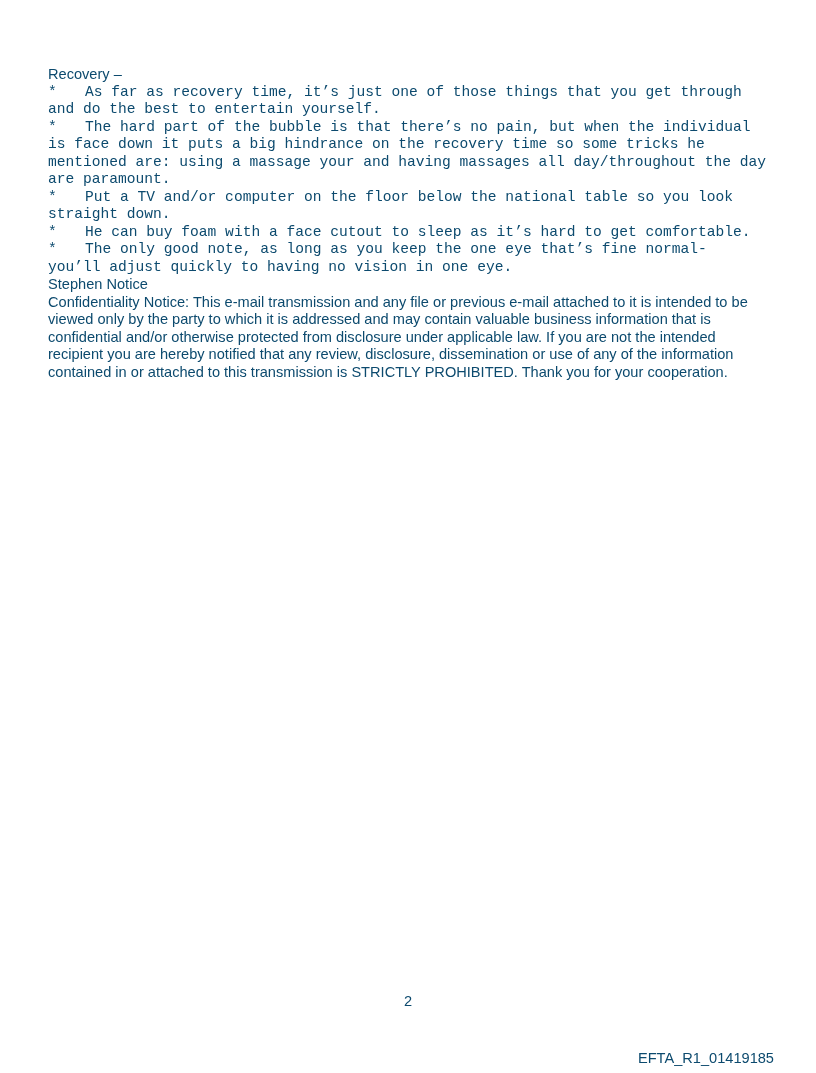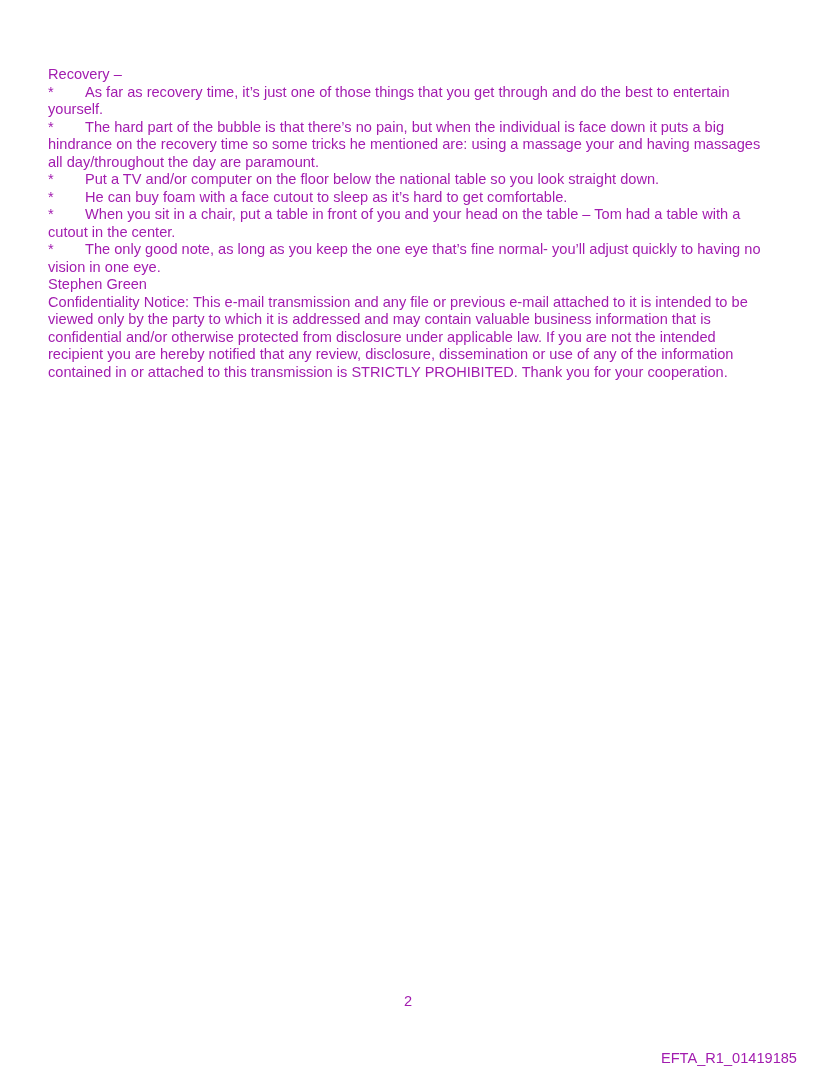--- a/index.html
+++ b/index.html
@@ -10,32 +10,33 @@
   .page {
     position: relative;
     width: 816px;
     height: 1073px;
     margin: 0 auto;
     background: #ffffff;
     box-sizing: border-box;
     padding: 66px 48px 0 48px;
     font-family: "Liberation Sans", sans-serif;
     font-size: 14.6px;
-    color: #a21caf;
+    color: #0c4a6e;
     overflow: hidden;
   }
   .page p {
     margin: 0;
     line-height: 17.5px;
   }
   .heading {
     margin-bottom: 61px;
   }
   .bullet {
     margin-bottom: 19px;
+    font-family: Liberation Mono, monospace;
   }
   .marker {
     display: inline-block;
     width: 37px;
   }
   .signature {
     margin-top: 160px;
   }
   .tagline {
     margin-top: 90px;
@@ -47,45 +48,44 @@
     position: absolute;
     top: 993px;
     left: 0;
     right: 0;
     text-align: center;
     line-height: 17.5px;
   }
   .bates {
     position: absolute;
     top: 1050px;
-    right: 19px;
+    right: 42px;
     line-height: 17.5px;
   }
 </style>
 </head>
 <body>
 
 <div class="page">
 
   <p class="heading">Recovery –</p>
 
   <p class="bullet"><span class="marker">*</span><span>As far as recovery time, it’s just one of those things that you get through and do the best to entertain yourself.</span></p>
 
   <p class="bullet"><span class="marker">*</span><span>The hard part of the bubble is that there’s no pain, but when the individual is face down it puts a big hindrance on the recovery time so some tricks he mentioned are: using a massage your and having massages all day/throughout the day are paramount.</span></p>
 
   <p class="bullet"><span class="marker">*</span><span>Put a TV and/or computer on the floor below the national table so you look straight down.</span></p>
 
   <p class="bullet"><span class="marker">*</span><span>He can buy foam with a face cutout to sleep as it’s hard to get comfortable.</span></p>
 
-  <p class="bullet"><span class="marker">*</span><span>When you sit in a chair, put a table in front of you and your head on the table – Tom had a table with a cutout in the center.</span></p>
 
 
   <p class="bullet"><span class="marker">*</span><span>The only good note, as long as you keep the one eye that’s fine normal- you’ll adjust quickly to having no vision in one eye.</span></p>
 
-  <p class="signature">Stephen Green</p>
+  <p class="signature">Stephen Notice</p>
 
 
   <p class="confidentiality">Confidentiality Notice: This e-mail transmission and any file or previous e-mail attached to it is intended to be viewed only by the party to which it is addressed and may contain valuable business information that is confidential and/or otherwise protected from disclosure under applicable law. If you are not the intended recipient you are hereby notified that any review, disclosure, dissemination or use of any of the information contained in or attached to this transmission is STRICTLY PROHIBITED. Thank you for your cooperation.</p>
 
   <div class="page-number">2</div>
 
   <div class="bates">EFTA_R1_01419185</div>
 
 </div>
 

